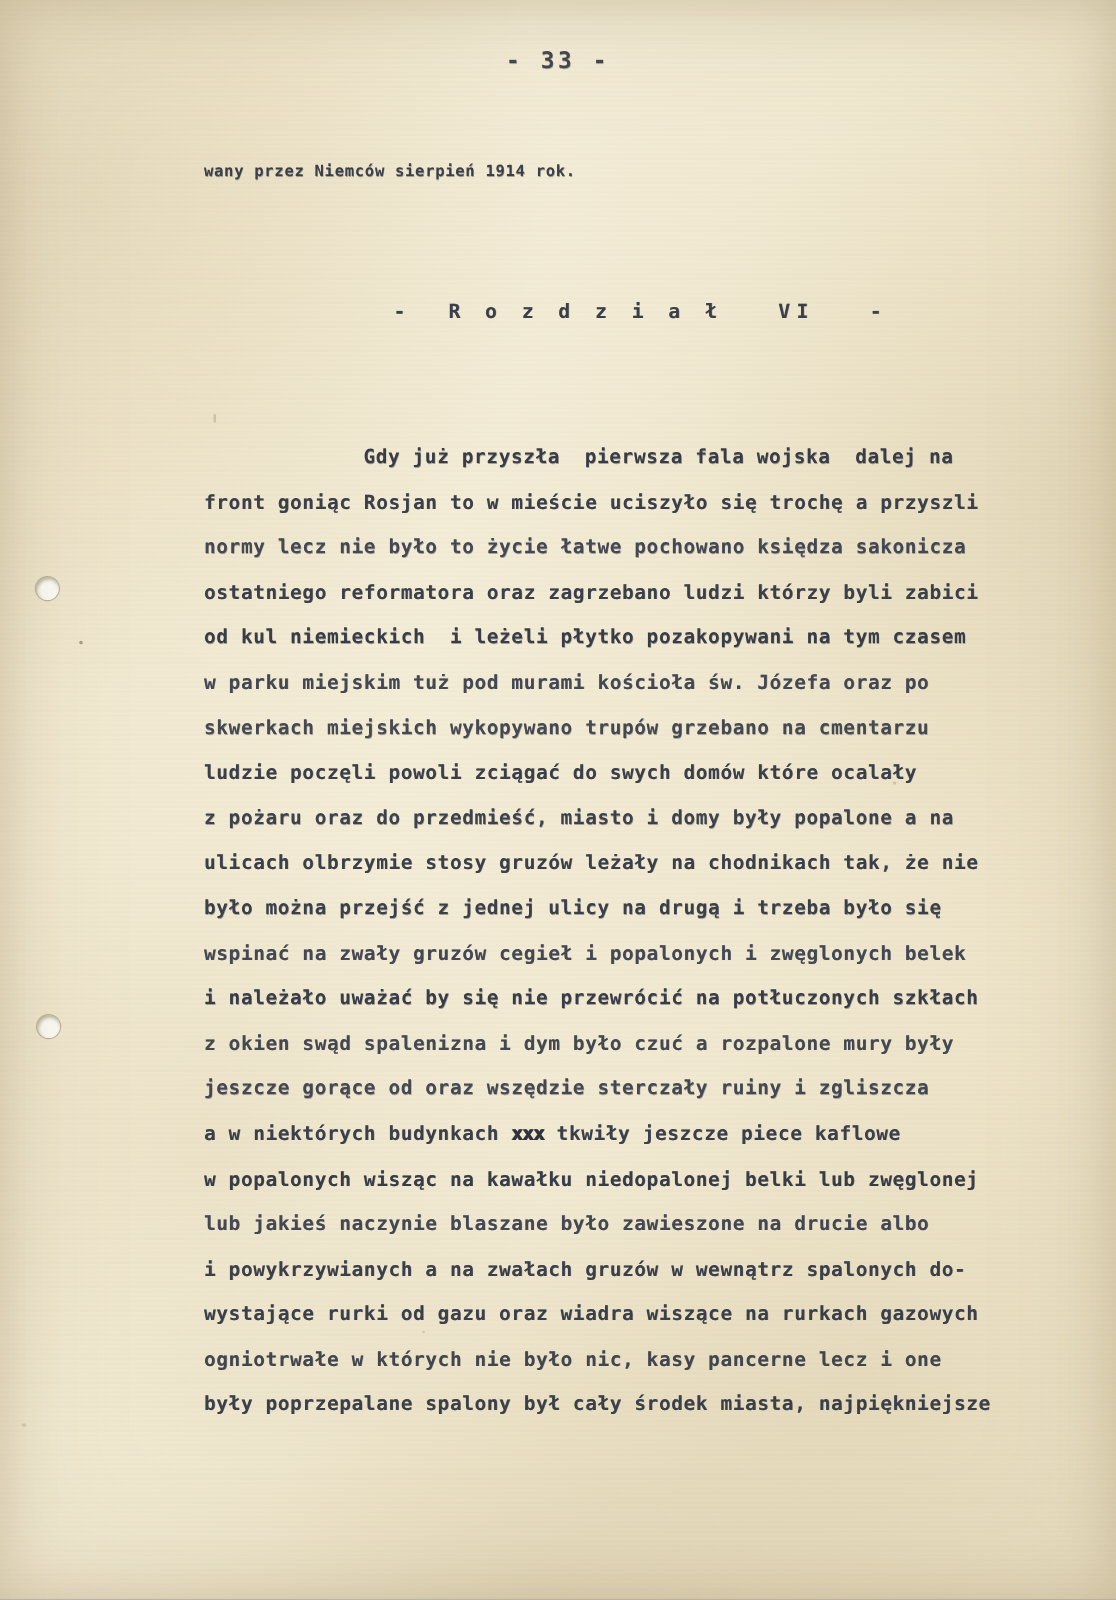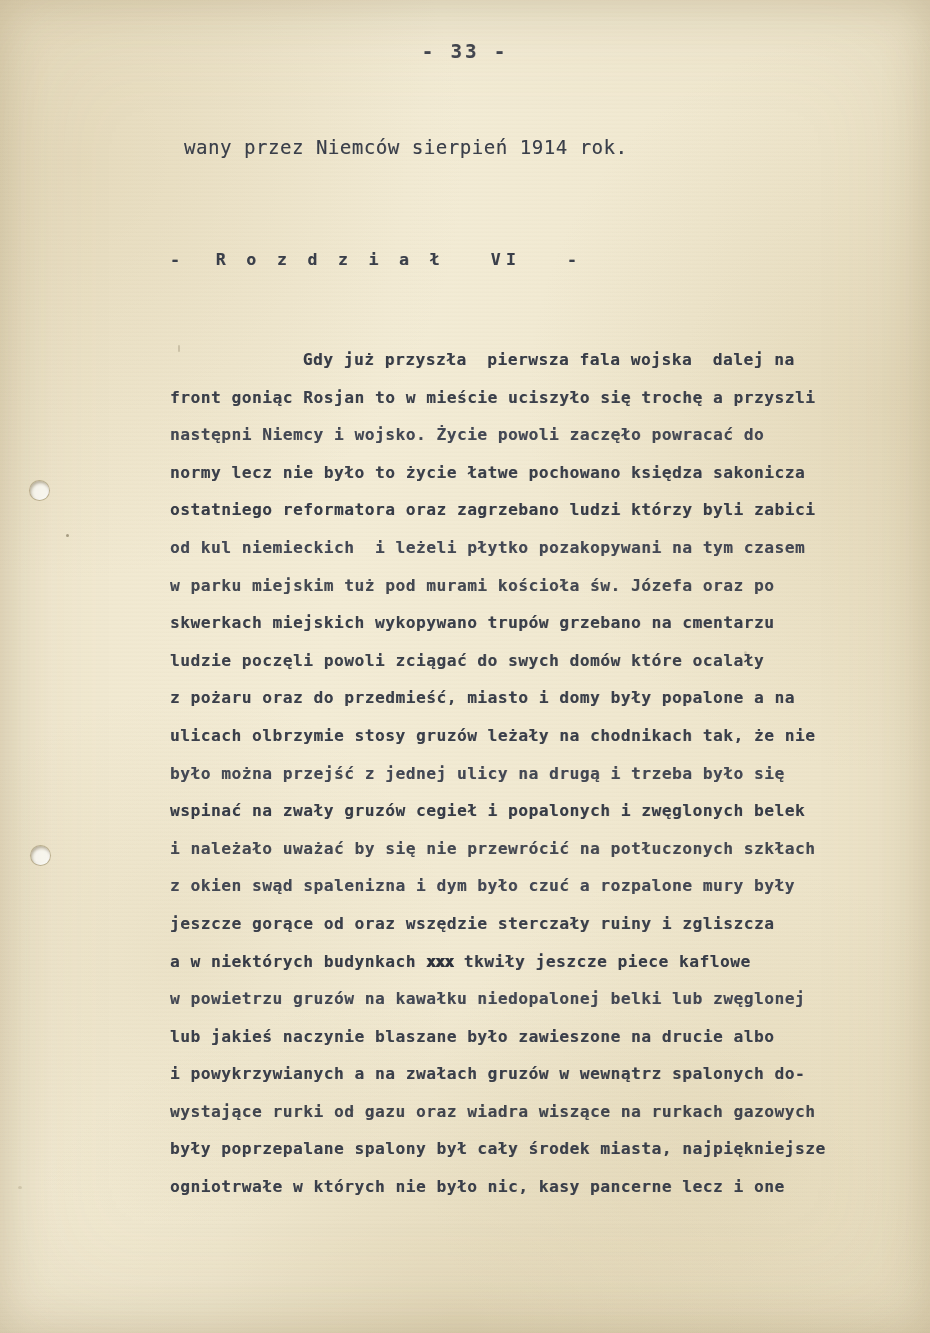--- a/index.html
+++ b/index.html
@@ -87,46 +87,45 @@
     letter-spacing: 3px;
     font-weight: 700;
     color: #41454f;
     text-shadow: 0.4px 0.4px 0 rgba(70,70,80,0.40);
   }
 
   .carryover-line {
     position: absolute;
     top: 136px;
     left: 170px;
-    font-size: 19px;
-    font-weight: 400;
+    font-size: 13px;
+    font-weight: 700;
     letter-spacing: 0.55px;
     white-space: pre;
     color: #3a3f4a;
     text-shadow: 0.35px 0.35px 0 rgba(60,62,72,0.42);
-    margin-left: 14px;
   }
 
   .chapter-heading {
     position: absolute;
     top: 250px;
     left: 170px;
     width: 728px;
-    text-align: left;
+    text-align: center;
     font-size: 16.4px;
     font-weight: 700;
     letter-spacing: 5.4px;
     white-space: pre;
     color: #3a3f4a;
     text-shadow: 0.4px 0.4px 0 rgba(60,62,72,0.45);
   }
 
   .body-block {
     position: absolute;
-    top: 341px;
+    top: 362px;
     left: 170px;
     width: 740px;
   }
 
   .typed-line {
     height: 37.6px;
     line-height: 37.6px;
     font-size: 16.2px;
     font-weight: 700;
     letter-spacing: 0.5px;
@@ -181,39 +180,38 @@
 
     <div class="folio">-  33  -</div>
 
     <div class="carryover-line">wany przez Niemców sierpień 1914 rok.</div>
 
     <div class="chapter-heading">-  R o z d z i a ł   VI   -</div>
 
     <div class="body-block">
         <div class="typed-line"><span class="indent"></span>Gdy już przyszła  pierwsza fala wojska  dalej na</div>
         <div class="typed-line">front goniąc Rosjan to w mieście uciszyło się trochę a przyszli</div>
-        <div class="typed-line">następni Niemcy i wojsko. Życie powoli zaczęło powracać do</div>
         <div class="typed-line">normy lecz nie było to życie łatwe pochowano księdza sakonicza</div>
         <div class="typed-line">ostatniego reformatora oraz zagrzebano ludzi którzy byli zabici</div>
         <div class="typed-line">od kul niemieckich  i leżeli płytko pozakopywani na tym czasem</div>
         <div class="typed-line">w parku miejskim tuż pod murami kościoła św. Józefa oraz po</div>
         <div class="typed-line">skwerkach miejskich wykopywano trupów grzebano na cmentarzu</div>
         <div class="typed-line">ludzie poczęli powoli zciągać do swych domów które ocalały</div>
         <div class="typed-line">z pożaru oraz do przedmieść, miasto i domy były popalone a na</div>
         <div class="typed-line">ulicach olbrzymie stosy gruzów leżały na chodnikach tak, że nie</div>
         <div class="typed-line">było można przejść z jednej ulicy na drugą i trzeba było się</div>
         <div class="typed-line">wspinać na zwały gruzów cegieł i popalonych i zwęglonych belek</div>
         <div class="typed-line">i należało uważać by się nie przewrócić na potłuczonych szkłach</div>
         <div class="typed-line">z okien swąd spalenizna i dym było czuć a rozpalone mury były</div>
         <div class="typed-line">jeszcze gorące od oraz wszędzie sterczały ruiny i zgliszcza</div>
         <div class="typed-line">a w niektórych budynkach <span class="struck">xxx</span> tkwiły jeszcze piece kaflowe</div>
-        <div class="typed-line">w powietrzu gruzów na kawałku niedopalonej belki lub zwęglonej</div>
+        <div class="typed-line">w popalonych wisząc na kawałku niedopalonej belki lub zwęglonej</div>
         <div class="typed-line">lub jakieś naczynie blaszane było zawieszone na drucie albo</div>
         <div class="typed-line">i powykrzywianych a na zwałach gruzów w wewnątrz spalonych do-</div>
         <div class="typed-line">wystające rurki od gazu oraz wiadra wiszące na rurkach gazowych</div>
+        <div class="typed-line">ogniotrwałe w których nie było nic, kasy pancerne lecz i one</div>
         <div class="typed-line">były poprzepalane spalony był cały środek miasta, najpiękniejsze</div>
-        <div class="typed-line">ogniotrwałe w których nie było nic, kasy pancerne lecz i one</div>
       </div>
 
   </div>
 
   <div class="scan-vignette"></div>
 </div>
 
 </body></html>

